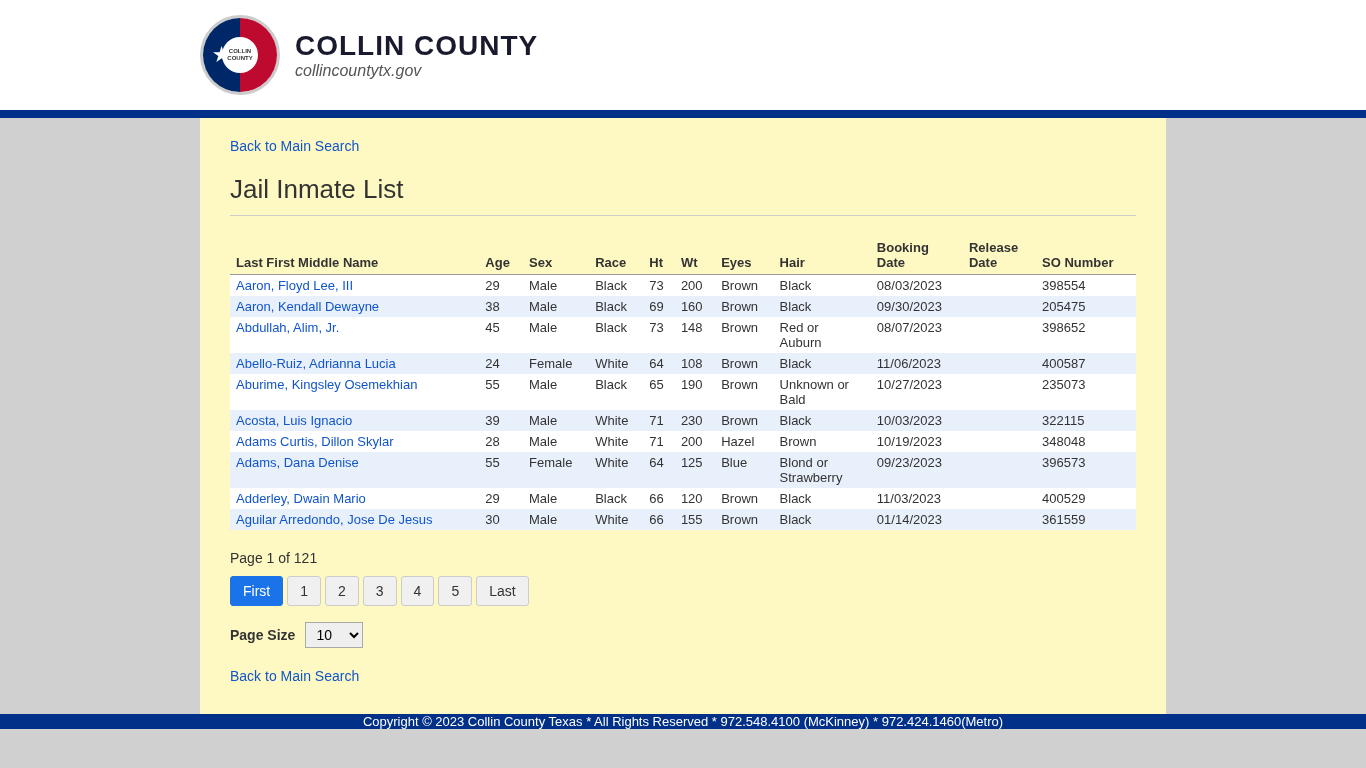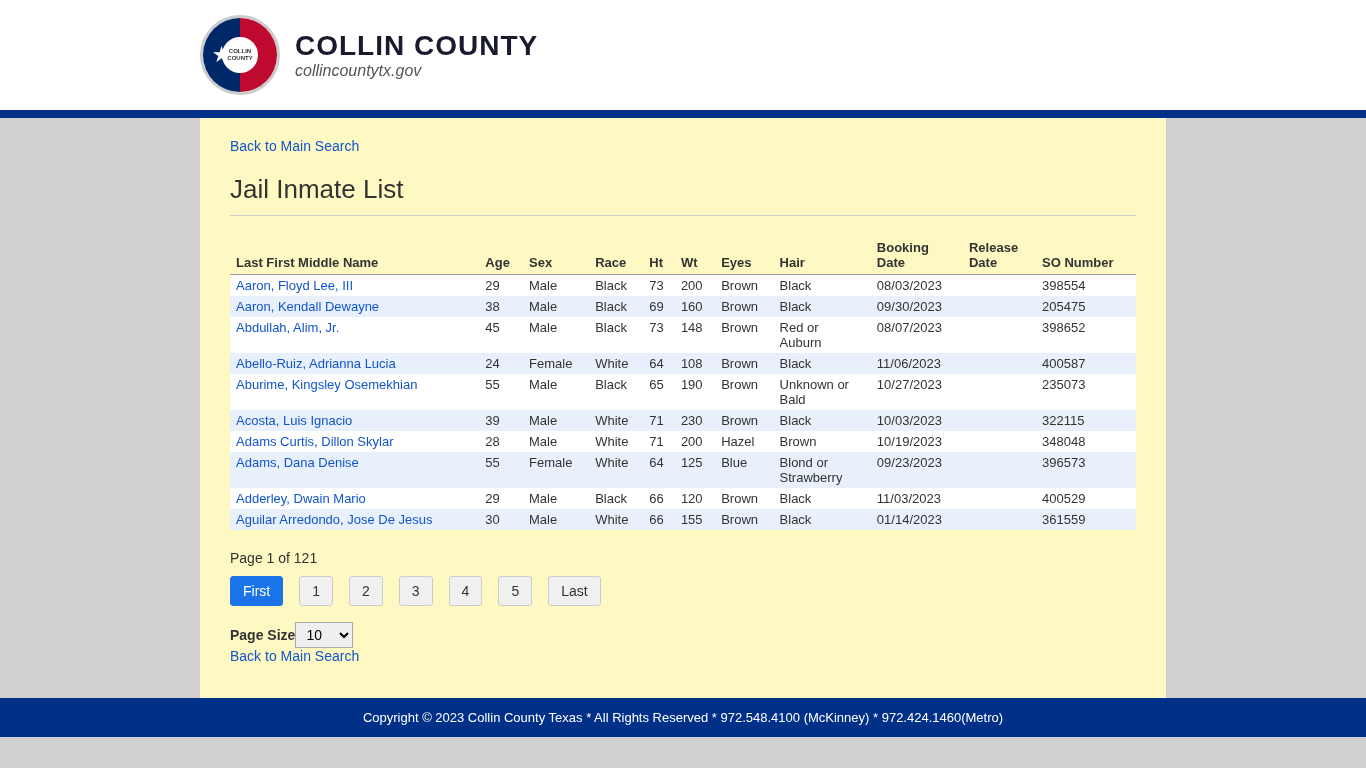--- a/index.html
+++ b/index.html
@@ -131,21 +131,21 @@
 
     #pagination-info {
       margin-top: 20px;
       margin-bottom: 10px;
       font-size: 14px;
       color: #333;
     }
 
     #pagination {
       display: flex;
-      gap: 16px;
+      gap: 4px;
       align-items: flex-end;
       margin-bottom: 16px;
     }
 
     .page-btn {
       padding: 6px 12px;
       border: 1px solid #ccc;
       background: #f0f0f0;
       color: #333;
       cursor: pointer;
@@ -156,20 +156,22 @@
     }
     .page-btn.active-btn {
       background: #1a73e8;
       color: white;
       border-color: #1a73e8;
     }
 
     #page-size-row {
       display: flex;
       align-items: center;
+      gap: 10px;
+      margin-bottom: 20px;
       font-size: 14px;
       font-weight: bold;
     }
 
     #page-size-row select {
       padding: 3px 6px;
       font-size: 14px;
       border: 1px solid #aaa;
     }
 
@@ -177,21 +179,20 @@
       color: #1155cc;
       text-decoration: none;
       font-size: 14px;
       display: inline-block;
     }
 
     #footer {
       background: #003087;
       color: white;
       text-align: center;
-      padding: 12px;
       font-size: 13px;
       margin-top: 0;
     }
   </style>
 </head>
 <body>
 
 <div id="header-bar">
   <div id="logo-circle">
     <div class="logo-left">

